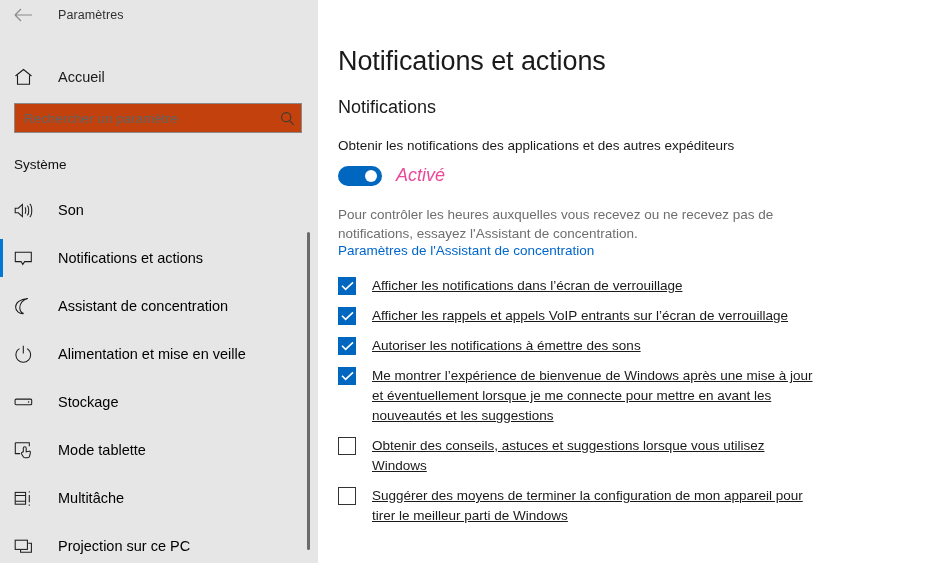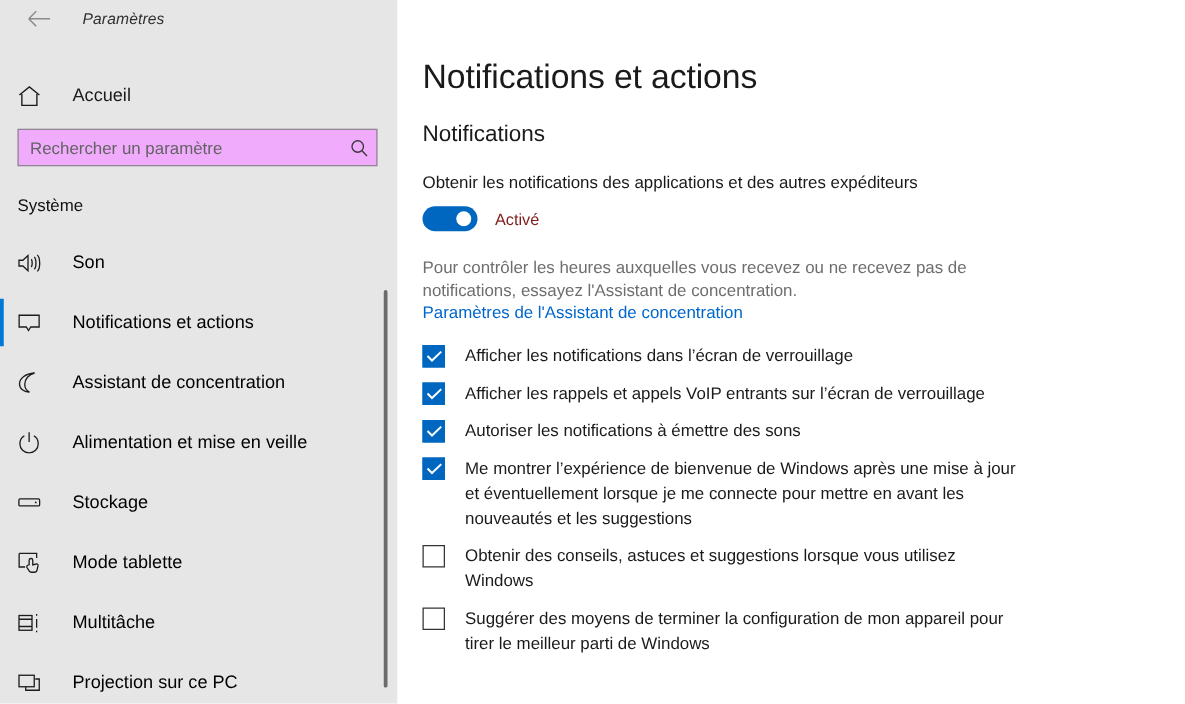--- a/index.html
+++ b/index.html
@@ -28,22 +28,21 @@
     width: 318px;
     height: 563px;
     background: #e6e6e6;
     flex: 0 0 318px;
     overflow: hidden;
   }
   .titlebar {
     height: 30px;
     display: flex;
     align-items: center;
-    padding-left: 18px;
-    font-style: italic;
+    padding-left: 10px;
   }
   .back-arrow {
     width: 26px;
     height: 22px;
     display: flex;
     align-items: center;
     justify-content: center;
     color: #8a8a8a;
     cursor: default;
   }
@@ -72,21 +71,21 @@
   }
   .home-label {
     margin-left: 18px;
     font-size: 14.5px;
     color: #1a1a1a;
   }
 
   .search-wrap {
     margin: 6px 16px 0 14px;
     height: 30px;
-    background: #f0abfc;
+    background: #c2410c;
     border: 1px solid #8a8a8a;
     display: flex;
     align-items: center;
     box-sizing: border-box;
   }
   .search-input {
     flex: 1 1 auto;
     border: none;
     outline: none;
     background: transparent;
@@ -211,22 +210,23 @@
     position: absolute;
     top: 4px;
     right: 5px;
     width: 12px;
     height: 12px;
     border-radius: 50%;
     background: #ffffff;
   }
   .toggle-label {
     margin-left: 14px;
-    font-size: 13px;
-    color: #7f1d1d;
+    font-size: 18px;
+    color: #ec4899;
+    font-style: italic;
   }
 
   .hint {
     margin: 19px 0 0 20px;
     font-size: 13.5px;
     color: #6e6e6e;
     line-height: 19px;
     max-width: 445px;
   }
   .hint-link {
@@ -265,20 +265,21 @@
     border-color: #0067c0;
   }
   .checkbox .tick { display: none; }
   .checkbox.checked .tick { display: block; }
   .check-label {
     margin-left: 16px;
     font-size: 13.5px;
     line-height: 20px;
     color: #1a1a1a;
     max-width: 450px;
+    text-decoration: underline;
   }
 </style>
 </head>
 <body>
 
 <div class="app">
 
   <div class="sidebar">
 
     <div class="titlebar">

